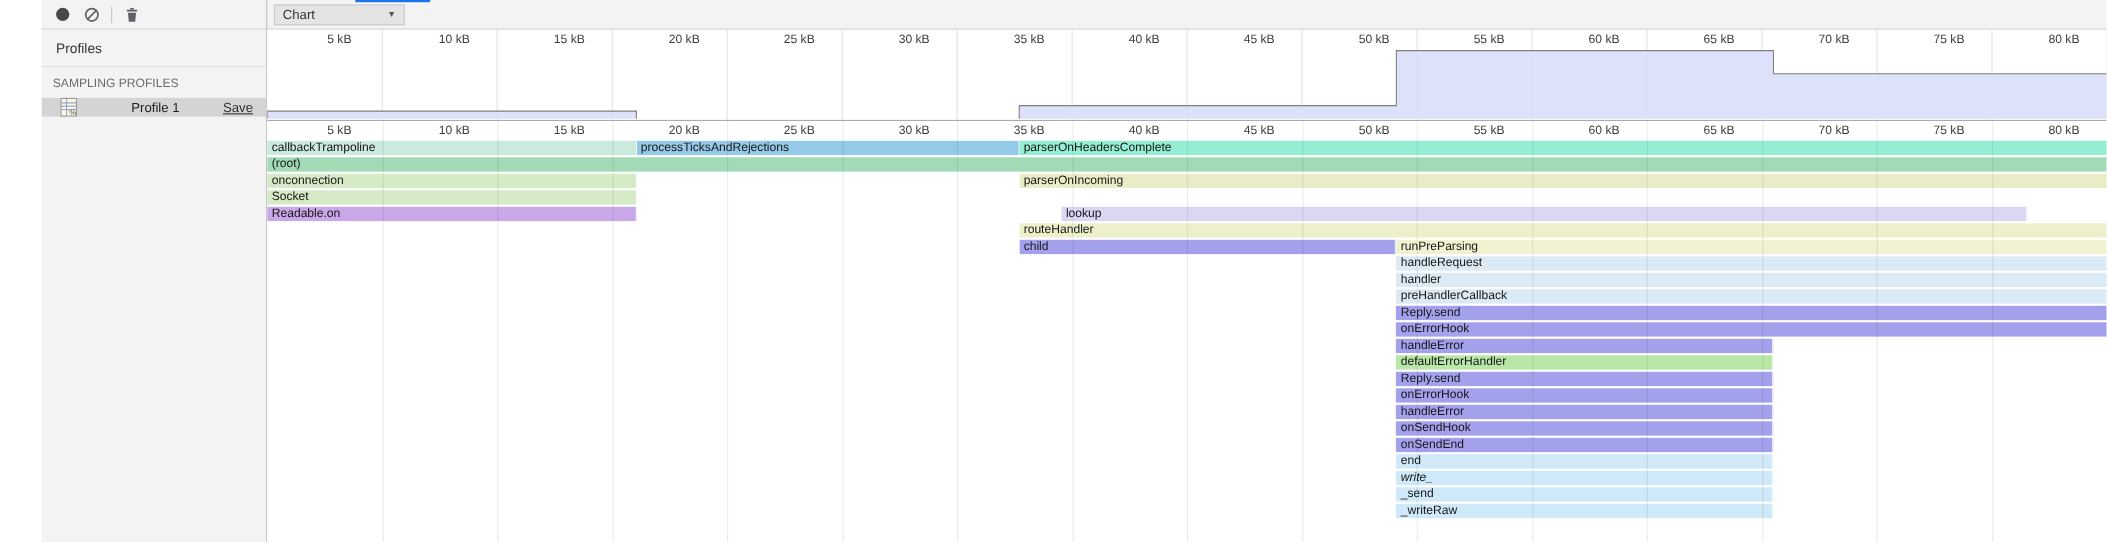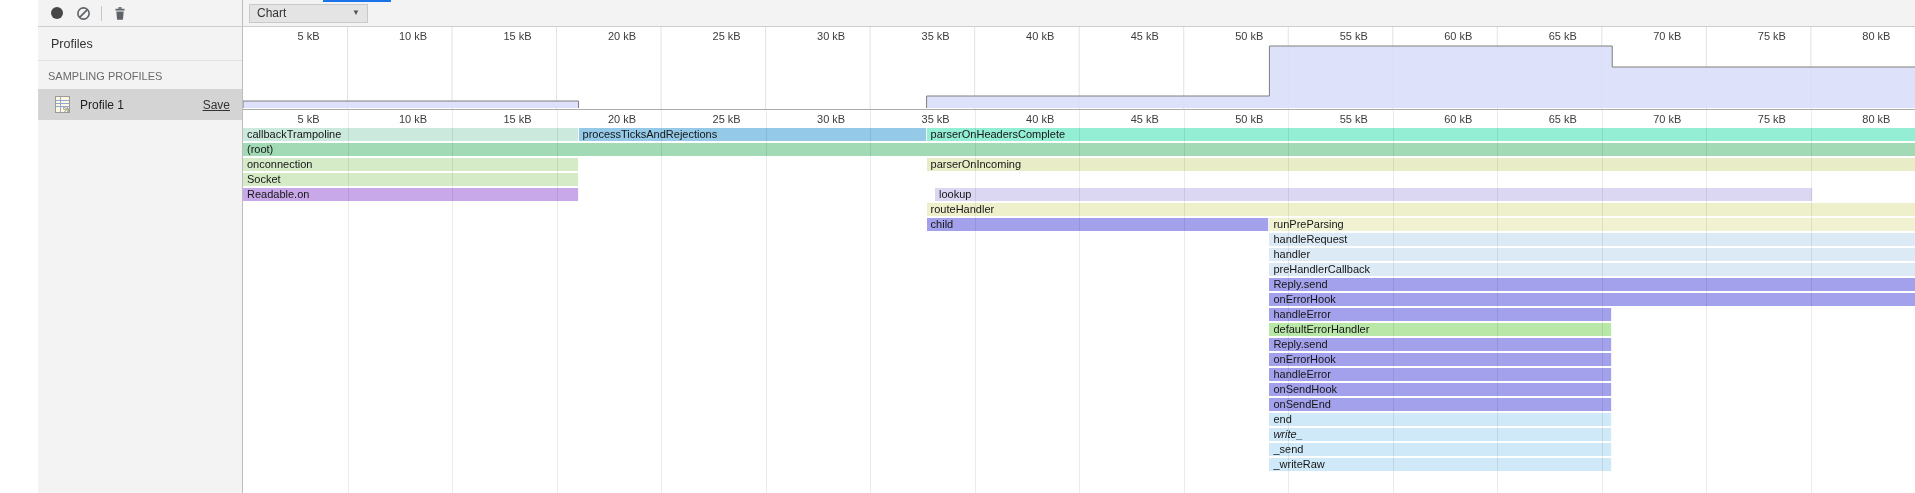--- a/index.html
+++ b/index.html
@@ -15,22 +15,22 @@
   .tb-sep{width:1px;height:15px;background:#c6c6c6;margin:0 5px;}
   .tab-indicator{position:absolute;left:80px;top:0;width:68px;height:2px;background:#1a73e8;}
   .select{margin-left:6px;width:119px;height:19px;background:#e4e4e4;border:1px solid #c9c9c9;
           box-sizing:border-box;display:flex;align-items:center;padding:0 7px;font-size:12px;color:#333;cursor:pointer;}
   .select .arrow{margin-left:auto;font-size:8px;color:#555;line-height:1;}
   
   .body{display:flex;height:466px;}
   .sidebar{width:205px;box-sizing:border-box;border-right:1px solid #bdbdbd;background:#f3f3f3;}
   .sidebar-title{padding:10px 0 9px 13px;font-size:12.5px;color:#333;border-bottom:1px solid #e0e0e0;}
   .section-header{padding:9px 0 7px 10px;font-size:11px;color:#6b6b6b;}
-  .profile-item{height:31px;background:#d4d4d4;display:flex;align-items:center;
-                padding:0 12px 0 16px;cursor:pointer;}
+  .profile-item{height:17px;background:#d4d4d4;display:flex;align-items:center;
+                padding:0 12px 0 16px;cursor:pointer;text-align:center;}
   .profile-icon{margin-right:9px;flex:0 0 auto;display:flex;}
   .profile-name{flex:1;font-size:12px;color:#222;}
   .save-link{font-size:12px;color:#333;text-decoration:underline;cursor:pointer;}
   
   .main{position:relative;width:1710px;background:#fff;}
   .overview{position:absolute;top:0;left:0;width:1710px;height:82px;border-bottom:1px solid #ababab;}
   .overview svg{position:absolute;top:0;left:0;}
   .ticks{position:absolute;top:0;left:0;right:0;height:15px;pointer-events:none;}
   .tick{position:absolute;top:3px;width:70px;text-align:center;font-size:11px;color:#3c3c3c;}
   .flame{position:absolute;top:83px;left:0;width:1710px;bottom:0;}
@@ -181,21 +181,21 @@
             </div>
             <div class="row">
               <div class="bar" style="left: 0px; width: 335.52px; background: rgb(213, 234, 199);">onconnection</div>
               <div class="bar" style="left: 683.582px; width: 1026.42px; background: rgb(233, 237, 199);">parserOnIncoming</div>
             </div>
             <div class="row">
               <div class="bar" style="left: 0px; width: 335.52px; background: rgb(213, 234, 199);">Socket</div>
             </div>
             <div class="row">
               <div class="bar" style="left: 0px; width: 335.52px; background: rgb(200, 168, 232);">Readable.on</div>
-              <div class="bar" style="left: 692px; width: 878px; background: rgb(219, 215, 243);">lookup</div>
+              <div class="bar" style="left: 722px; width: 878px; background: rgb(219, 215, 243);">lookup</div>
             </div>
             <div class="row">
               <div class="bar" style="left: 683.582px; width: 1026.42px; background: rgb(238, 240, 203);">routeHandler</div>
             </div>
             <div class="row">
               <div class="bar dotted" style="left: 683.582px; width: 342.836px; background: rgb(163, 161, 236);">child</div>
               <div class="bar" style="left: 1026.42px; width: 683.582px; background: rgb(241, 242, 210);">runPreParsing</div>
             </div>
             <div class="row">
               <div class="bar" style="left: 1026.42px; width: 683.582px; background: rgb(220, 234, 245);">handleRequest</div>

